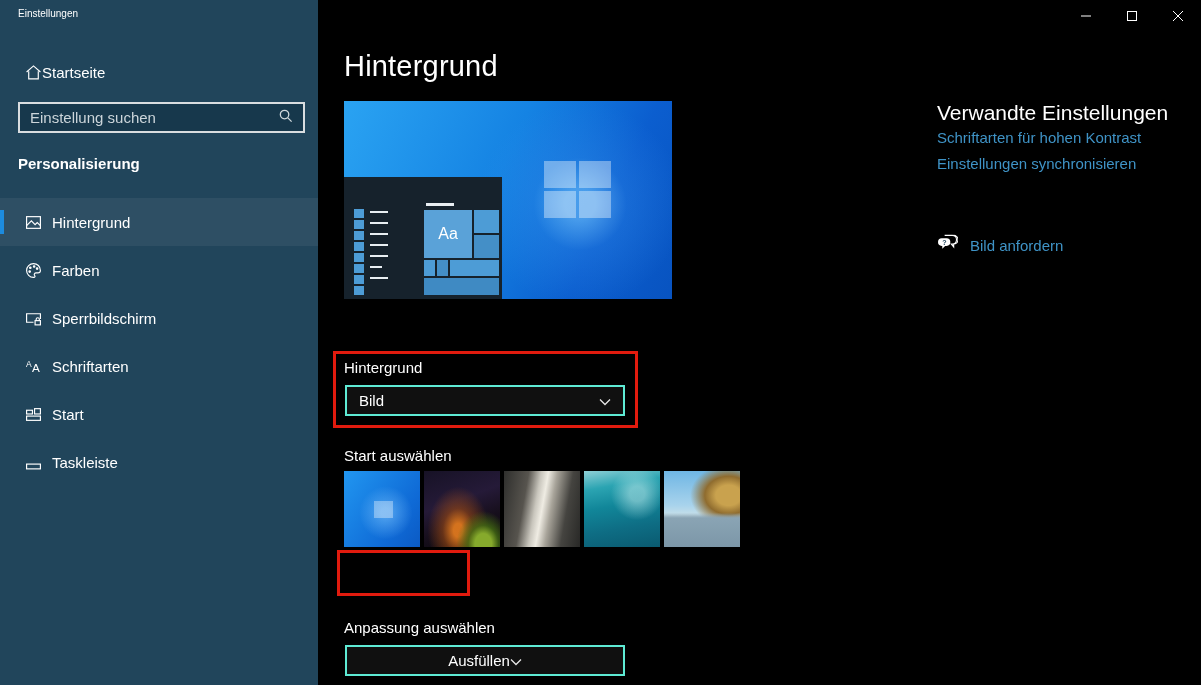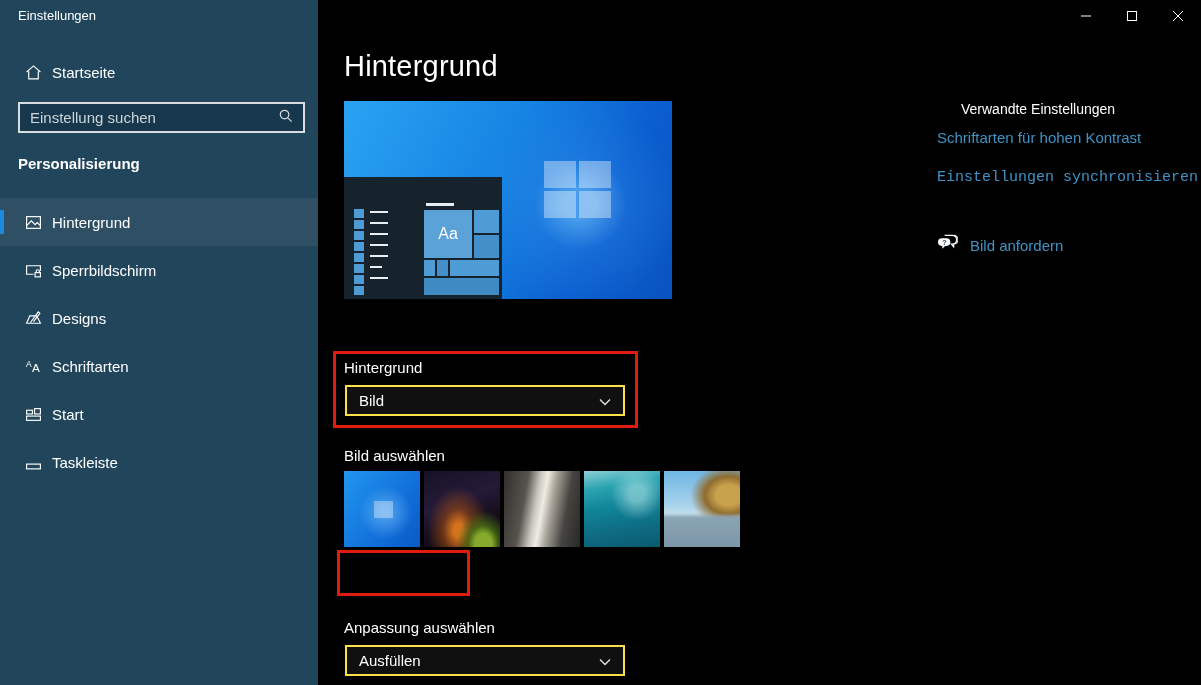--- a/index.html
+++ b/index.html
@@ -2,22 +2,22 @@
 <html><head>
 <meta charset="utf-8">
 <style>
   * { margin:0; padding:0; box-sizing:border-box; }
   html,body { background:#000; }
   body { font-family:"Liberation Sans","DejaVu Sans",sans-serif; }
   .screen { position:relative; width:1201px; height:685px; overflow:hidden; background:#000; }
 
   
   .sidebar { position:absolute; left:0; top:0; width:318px; height:685px; background:#21455b; color:#fff; }
-  .app-title { position:absolute; left:18px; top:8px; font-size:13px; color:#ffffff; }
-  .home-row { position:absolute; left:0; top:54px; width:100%; height:36px; display:flex; align-items:center; padding-left:24px; gap:10px; font-size:15px; cursor:default; }
+  .app-title { position:absolute; left:18px; top:8px; font-size:10px; color:#ffffff; }
+  .home-row { position:absolute; left:0; top:54px; width:100%; height:36px; display:flex; align-items:center; padding-left:24px; font-size:15px; cursor:default; }
   .search-box { position:absolute; left:18px; top:102px; width:287px; height:31px; border:2px solid #d9dde0; background:#17384c; display:flex; align-items:center; padding:0 10px; }
   .search-box input { flex:1; background:transparent; border:none; outline:none; color:#5eead4; font-size:15px; font-family:inherit; }
   .search-box input::placeholder { color:#ccd5da; opacity:1; }
   .section-header { position:absolute; left:18px; top:155px; font-size:15px; font-weight:700;text-align:right; }
   .nav { position:absolute; left:0; top:198px; width:100%; }
   .nav-item { position:relative; height:48px; display:flex; align-items:center; padding-left:24px; gap:10px; font-size:15px; cursor:default; }
   .nav-item.selected { background:rgba(255,255,255,0.06); }
   .nav-item.selected::before { content:""; position:absolute; left:0; top:12px; width:4px; height:24px; background:#1d8bdd; }
   .nav-icon { width:18px; height:18px; display:flex; align-items:center; justify-content:center; flex:0 0 18px; }
 
@@ -43,37 +43,37 @@
   .tile { position:absolute; background:#4d9cd6; }
   .tile-aa { left:0; top:0; width:48px; height:48px; background:#5aa2d8; display:flex; align-items:center; justify-content:center; font-size:16px; color:#fff; }
   .tile-b { left:50px; top:0; width:25px; height:23px; }
   .tile-c { left:50px; top:25px; width:25px; height:23px; background:#448fc7; }
   .tile-d { left:0; top:50px; width:11px; height:16px; }
   .tile-e { left:13px; top:50px; width:11px; height:16px; background:#448fc7; }
   .tile-f { left:26px; top:50px; width:49px; height:16px; }
   .tile-g { left:0; top:68px; width:75px; height:17px; background:#3f8ac3; }
 
   
-  .related-header { position:absolute; left:619px; top:101px; font-size:14px;margin-left:24px; }
+  .related-header { position:absolute; left:619px; top:101px; font-size:21px; }
   .link { color:#3f93c6; font-size:15px; cursor:pointer; }
   .rel-link1 { position:absolute; left:619px; top:129px; }
-  .rel-link2 { position:absolute; left:619px; top:169px;font-family:Liberation Mono, monospace; }
+  .rel-link2 { position:absolute; left:619px; top:155px; }
   .help-row { position:absolute; left:619px; top:234px; display:flex; align-items:center; gap:12px; }
 
   
   .annotation { position:absolute; border:3px solid #e11b0e; pointer-events:none; }
   .anno-1 { left:15px; top:351px; width:305px; height:77px; }
   .anno-2 { left:19px; top:550px; width:133px; height:46px; }
   .field-label { position:absolute; font-size:15px; color:#fff; }
   .lbl-bg { left:26px; top:359px; }
   .lbl-img { left:26px; top:447px; }
   .lbl-fit { left:26px; top:619px; }
-  .dropdown { position:absolute; width:280px; height:31px; border:2px solid #fde047; background:#101010; display:flex; align-items:center; justify-content:space-between; padding:0 12px; font-size:15px; cursor:default; }
+  .dropdown { position:absolute; width:280px; height:31px; border:2px solid #5eead4; background:#101010; display:flex; align-items:center; justify-content:space-between; padding:0 12px; font-size:15px; cursor:default; }
   .dd-1 { left:27px; top:385px; }
-  .dd-2 { left:27px; top:645px; }
+  .dd-2 { left:27px; top:645px;justify-content:center; }
 
   
   .thumbs { position:absolute; left:26px; top:471px; display:flex; gap:4px; }
   .thumb { width:76px; height:76px; position:relative; cursor:pointer; }
   .thumb-1 { background: radial-gradient(circle at 55% 55%, rgba(130,200,255,.5) 0 8%, transparent 45%),
              linear-gradient(125deg,#2196f0 0%,#0f6ad6 70%,#0b5ac4 100%); }
   .thumb-1::after { content:""; position:absolute; left:30px; top:30px; width:19px; height:17px;
              background: linear-gradient(rgba(255,255,255,.35),rgba(255,255,255,.35)); }
   .thumb-2 { background: radial-gradient(ellipse at 78% 96%, #86aa2c 0 10%, rgba(70,110,20,.8) 18%, transparent 32%),
              radial-gradient(ellipse at 45% 78%, rgba(222,120,30,.95) 0 8%, rgba(170,80,20,.55) 26%, transparent 52%),
@@ -123,41 +123,44 @@
         <span class="nav-icon">
           <svg width="17" height="17" viewBox="0 0 16 16" fill="none" stroke="#ffffff" stroke-width="1.1">
             <rect x="1.5" y="2.5" width="13" height="11"></rect>
               <path d="M1.5 11 L6 6.5 L9.5 10 L11.5 8 L14.5 11"></path>
               <path d="M11 5.5 h.01"></path>
           </svg>
         </span>
         <span>Hintergrund</span>
       </div>
 
+      <div class="nav-item">
+        <span class="nav-icon">
+          <svg width="17" height="17" viewBox="0 0 16 16" fill="none" stroke="#ffffff" stroke-width="1.1">
+            <path d="M8 1.5 a6.5 6.5 0 1 0 0 13 c1.8 0 1.6-1.3 1-2 c-.8-1 0-2.2 1.4-2.2 h1.8 c1.3 0 2.3-1 2.3-2.3 C14.5 4.2 11.6 1.5 8 1.5 Z"></path>
+            <circle cx="5" cy="5.4" r=".7" fill="#fff"></circle>
+              <circle cx="8.6" cy="4.2" r=".7" fill="#fff"></circle>
+              <circle cx="11.4" cy="6.2" r=".7" fill="#fff"></circle>
+              <circle cx="4.4" cy="9" r=".7" fill="#fff"></circle>
+          </svg>
+        </span>
+        <span>Farben</span>
+      </div>
 
       <div class="nav-item">
         <span class="nav-icon">
           <svg width="17" height="17" viewBox="0 0 16 16" fill="none" stroke="#ffffff" stroke-width="1.1">
             <path d="M14.5 8.5 V3.5 H1.5 V11.5 H8"></path>
               <rect x="9.5" y="10" width="5" height="4"></rect>
               <path d="M10.5 10 V8.8 a1.5 1.5 0 0 1 3 0 V10"></path>
           </svg>
         </span>
         <span>Sperrbildschirm</span>
       </div>
 
-      <div class="nav-item">
-        <span class="nav-icon">
-          <svg width="17" height="17" viewBox="0 0 16 16" fill="none" stroke="#ffffff" stroke-width="1.1">
-            <path d="M1.5 12.5 L4.5 5.5 H11 L14.5 12.5 Z"></path>
-              <path d="M5 12 L12.5 1.8 L14 3.2 L8 11"></path>
-          </svg>
-        </span>
-        <span>Designs</span>
-      </div>
 
       <div class="nav-item">
         <span class="nav-icon">
           <svg width="17" height="17" viewBox="0 0 16 16" fill="#ffffff">
             <text x="1" y="8" font-size="8" font-family="Liberation Sans,sans-serif">A</text>
             <text x="6.5" y="13.5" font-size="11" font-family="Liberation Sans,sans-serif">A</text>
           </svg>
         </span>
         <span>Schriftarten</span>
       </div>
@@ -265,21 +268,21 @@
     <div class="field-label lbl-bg">Hintergrund</div>
     <div class="dropdown dd-1">
       <span>Bild</span>
       <span>
         <svg width="12" height="8" viewBox="0 0 12 8" fill="none" stroke="#e6e6e6" stroke-width="1.3">
             <path d="M1 1.5 L6 6.5 L11 1.5"></path>
           </svg>
       </span>
     </div>
 
-    <div class="field-label lbl-img">Bild auswählen</div>
+    <div class="field-label lbl-img">Start auswählen</div>
     <div class="thumbs">
       <div class="thumb thumb-1"></div>
       <div class="thumb thumb-2"></div>
       <div class="thumb thumb-3"></div>
       <div class="thumb thumb-4"></div>
       <div class="thumb thumb-5"></div>
     </div>
 
     <div class="annotation anno-2"></div>
 

